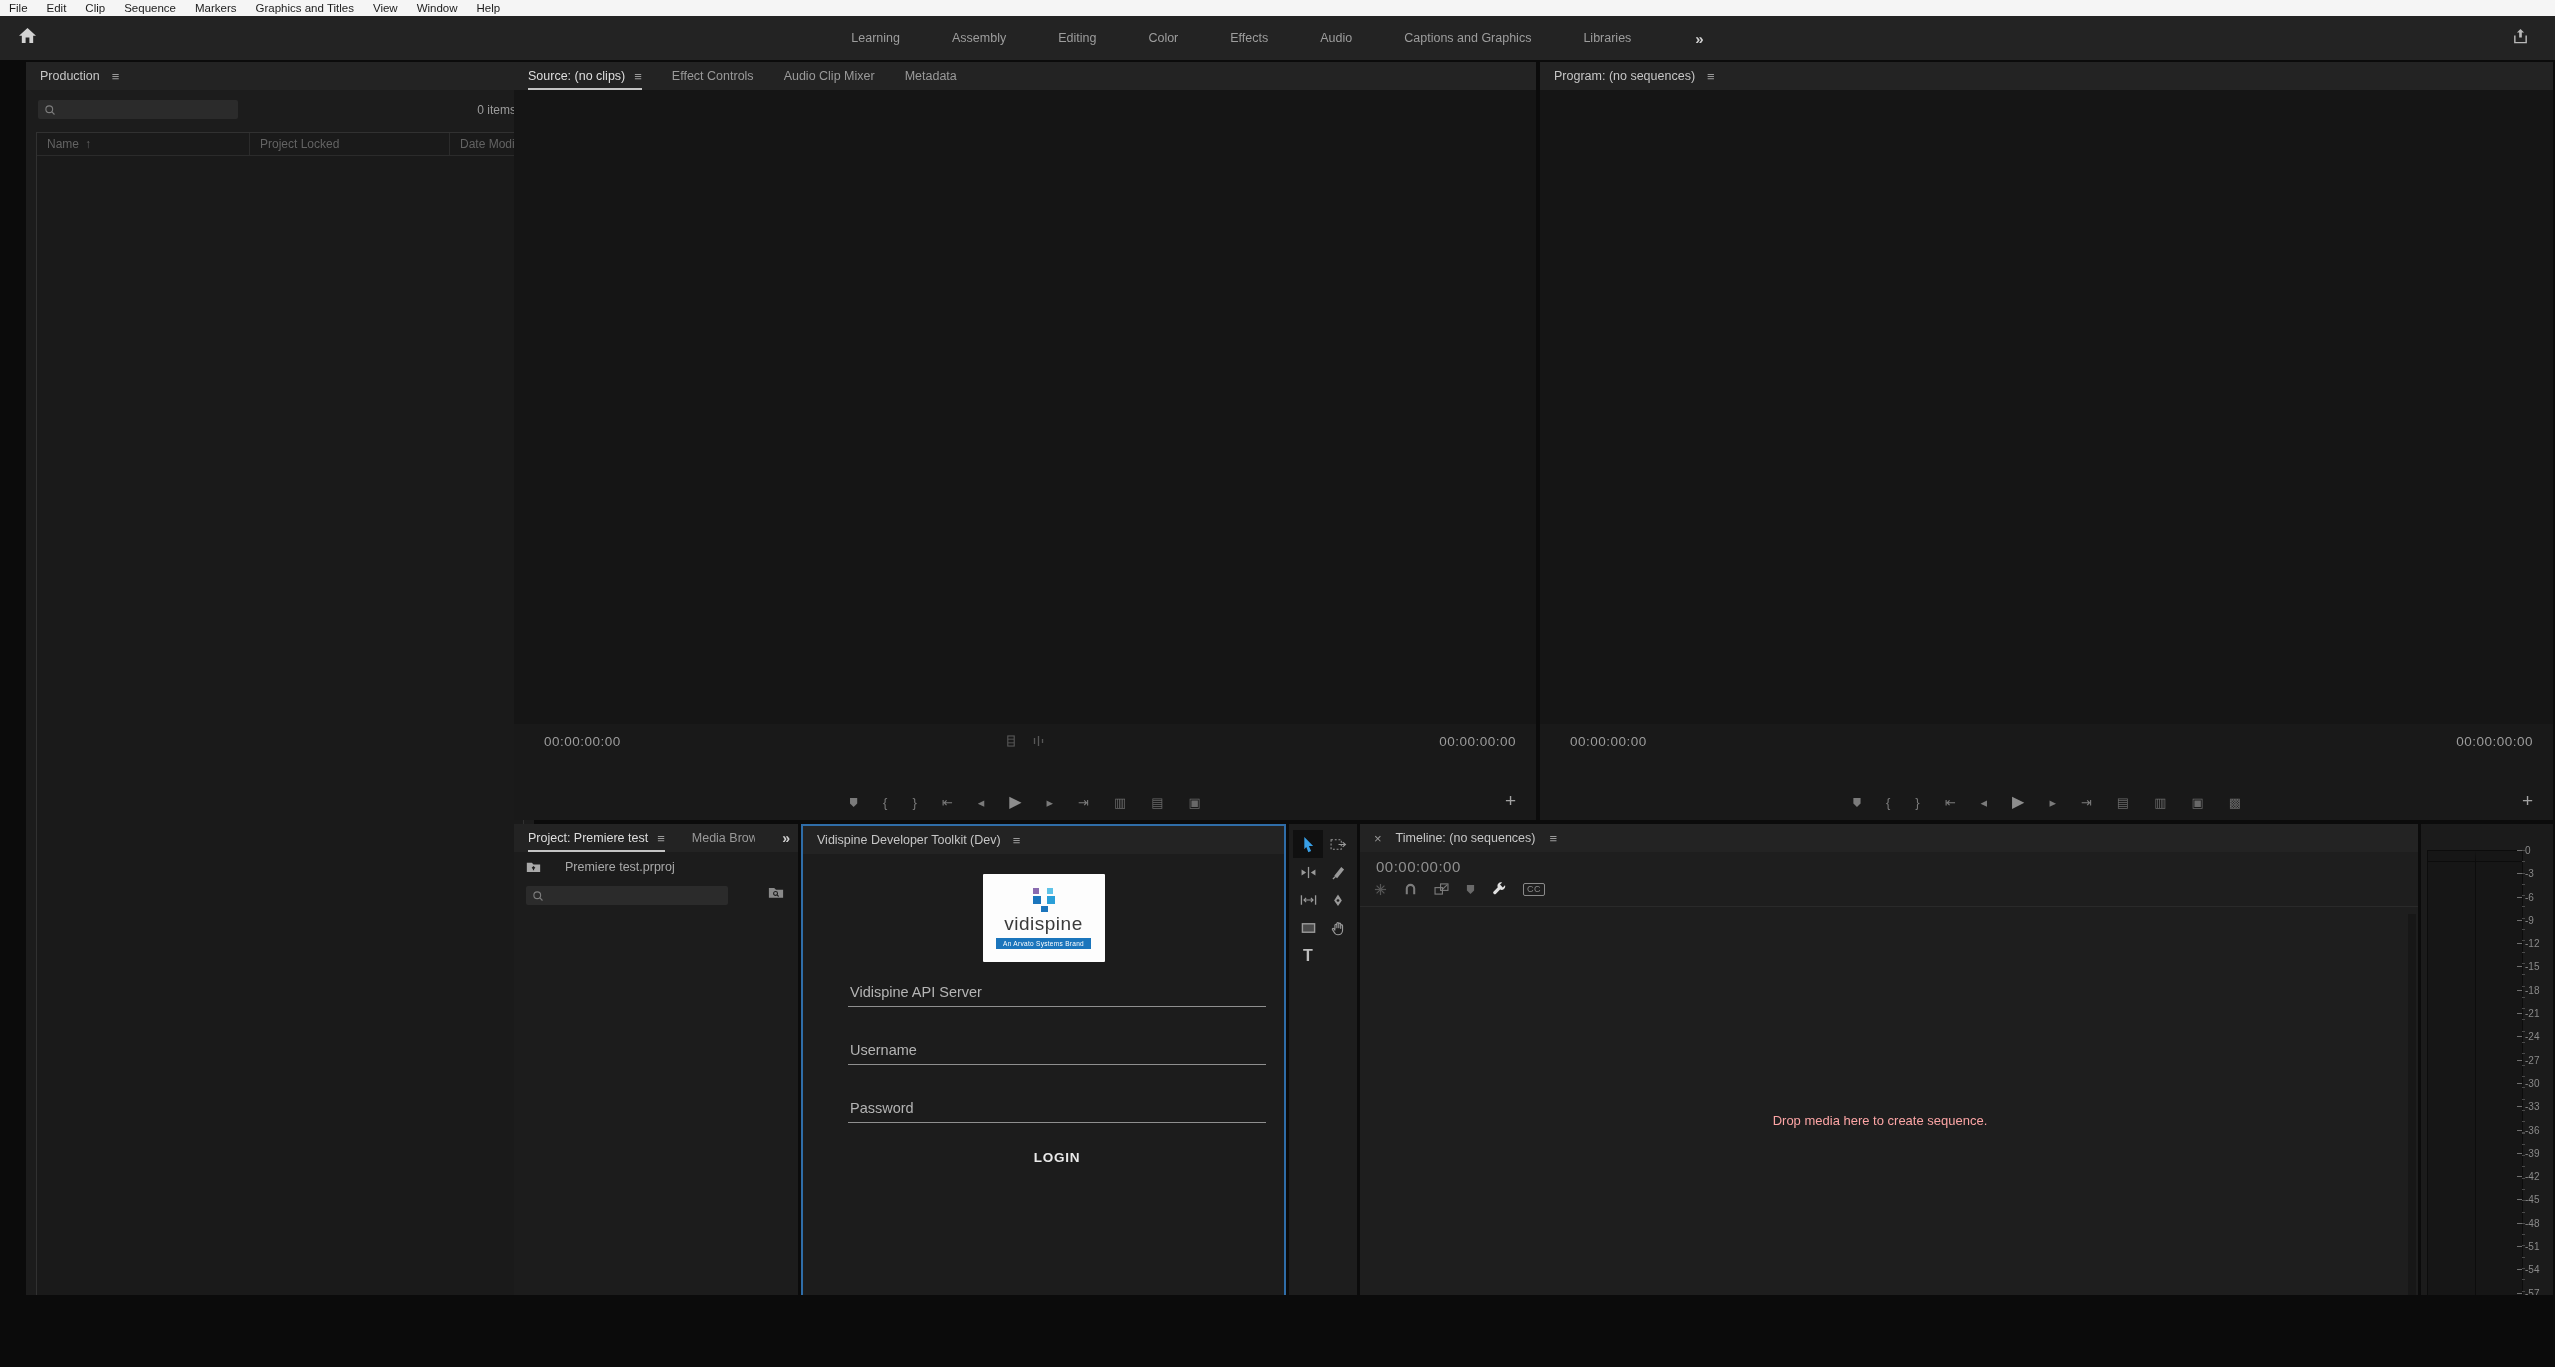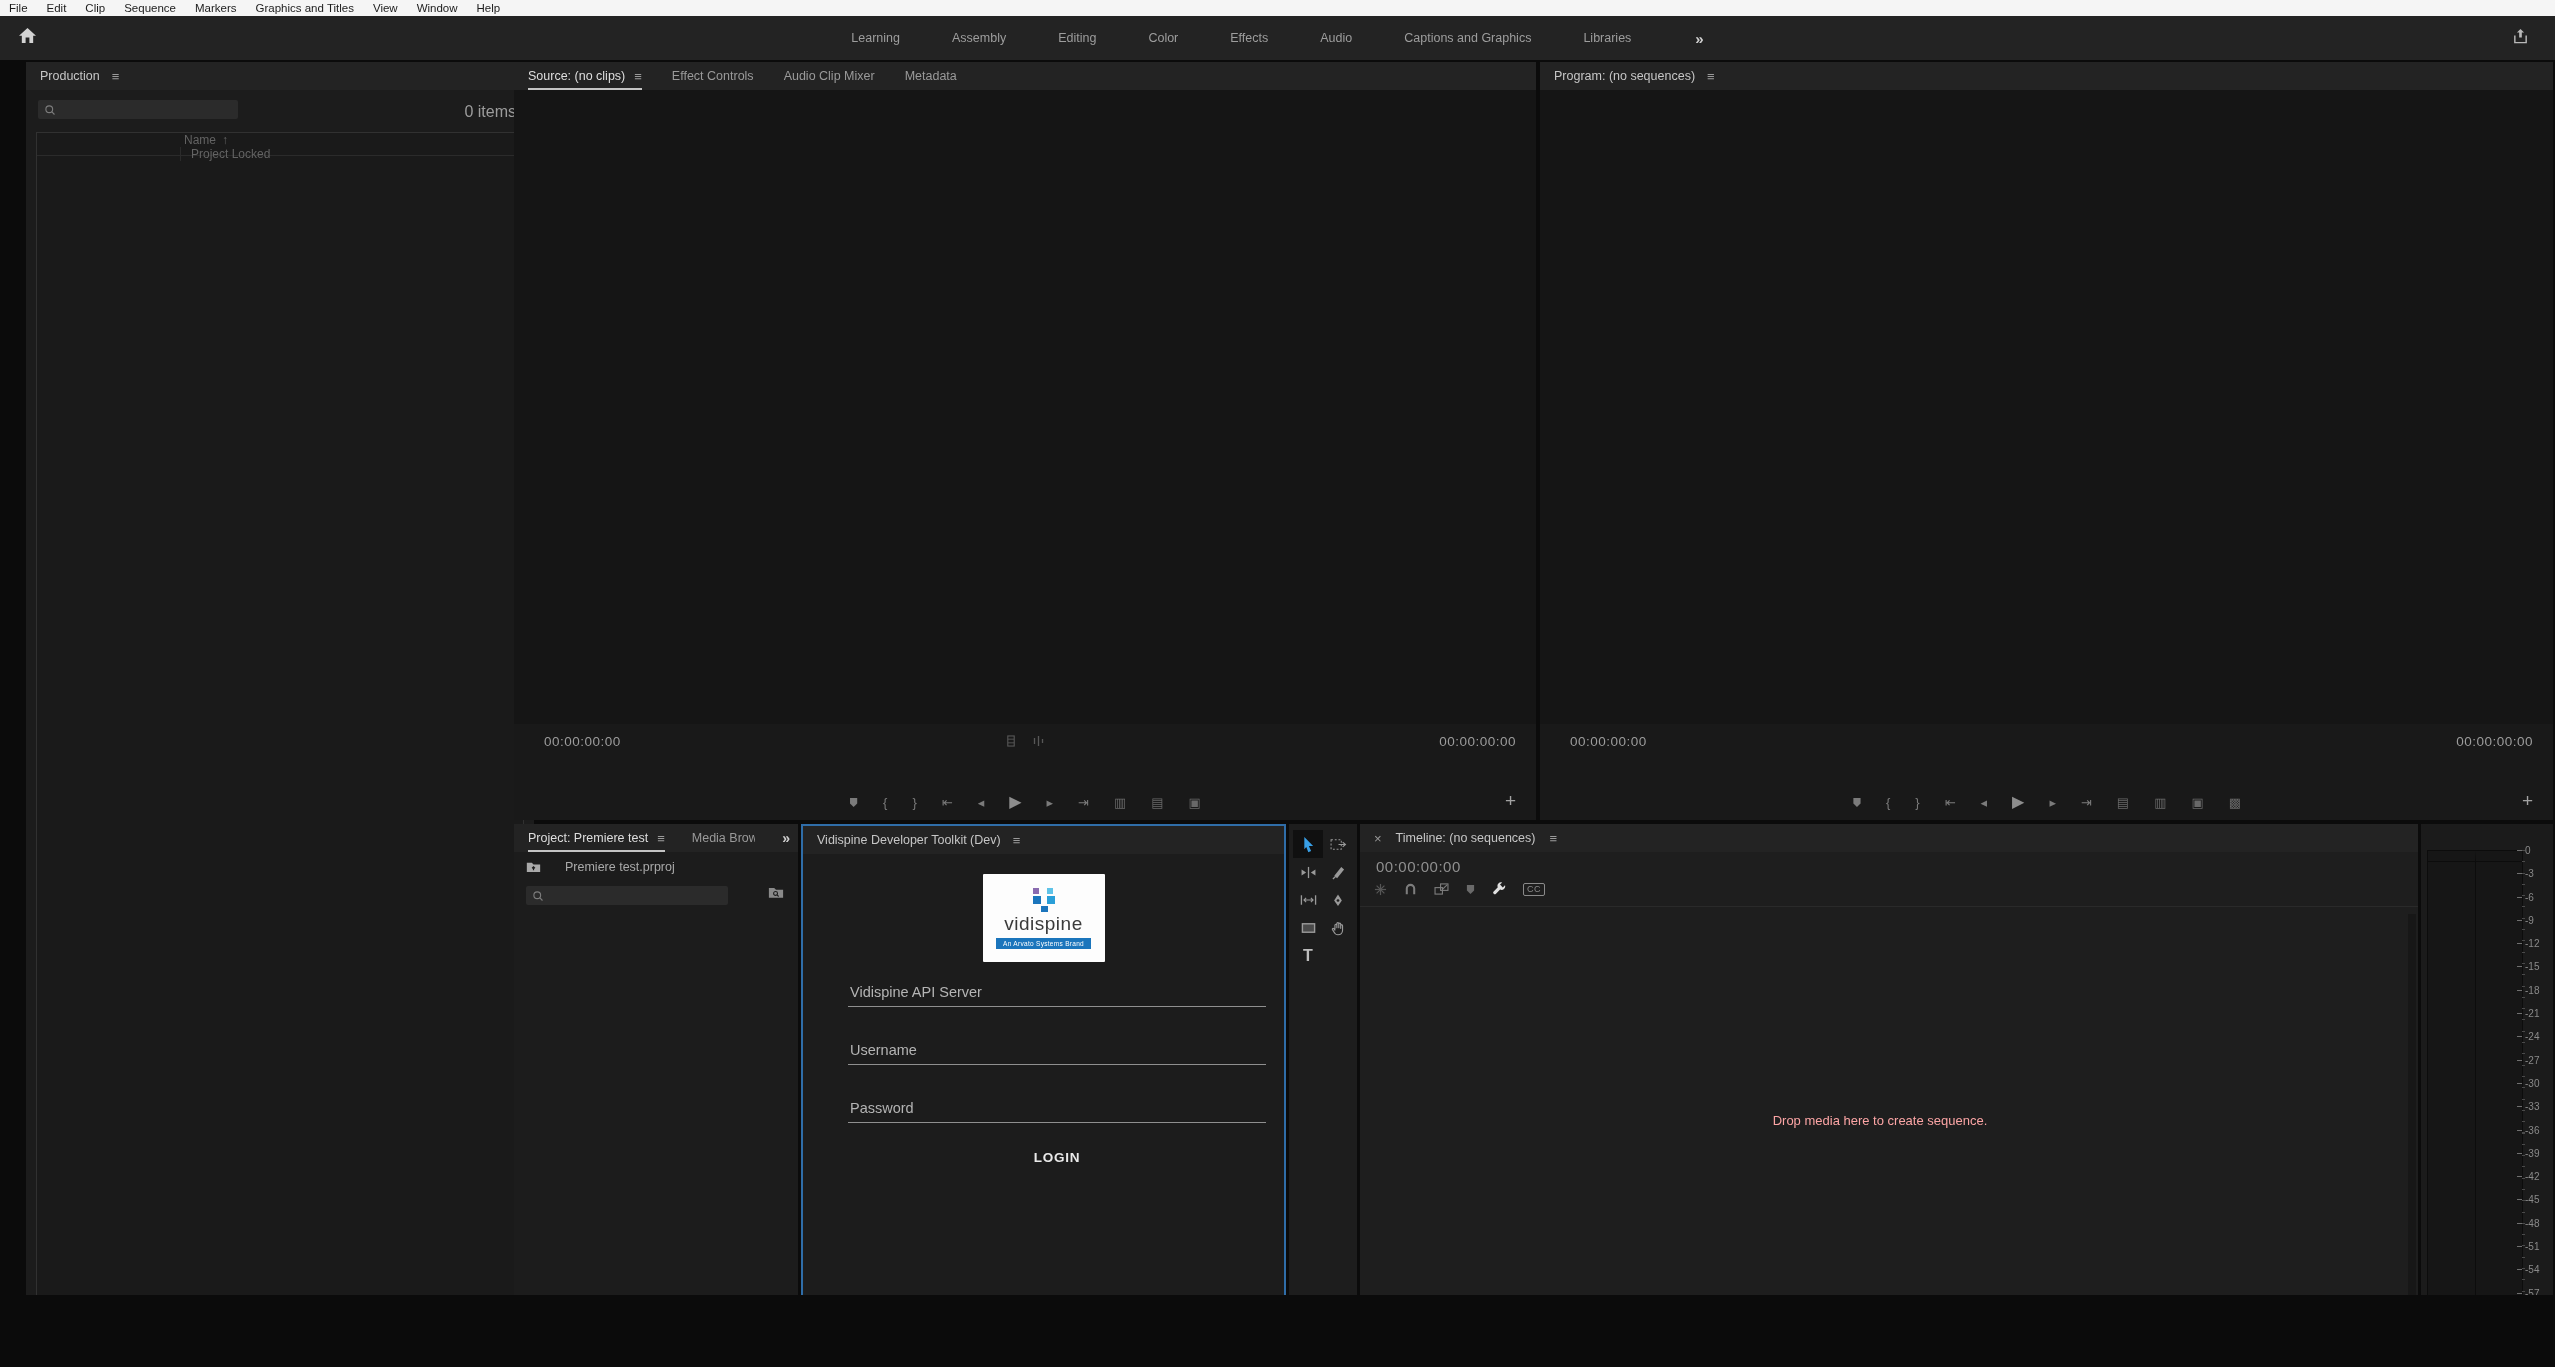--- a/index.html
+++ b/index.html
@@ -28,25 +28,25 @@
   .burger { font-size:13px; color:#9a9a9a; line-height:1; cursor:default; }
   .tabrow { height:28px; background:#232323; display:flex; align-items:stretch; padding-left:14px; gap:30px; }
   .tab { font-size:12.5px; color:#9a9a9a; display:flex; align-items:center; gap:9px; white-space:nowrap; }
   .tab.active { color:#dedede; box-shadow:inset 0 -2px 0 #c4c4c4; }
 
   
   .production { left:2px; top:62px; width:508px; height:1296px; background:#1c1c1c;margin-left:24px; }
   .prod-search-row { position:absolute; top:38px; left:12px; right:18px; height:20px; }
   .search-box { width:200px; height:19px; background:#2b2b2b; border-radius:2px;
                 display:flex; align-items:center; padding:0 6px; color:#7c7c7c; }
-  .items-count { position:absolute; right:0; top:3px; font-size:16px; color:#9c9c9c; }
+  .items-count { position:absolute; right:0; top:3px; font-size:12px; color:#9c9c9c; }
   .prod-list { position:absolute; top:70px; left:10px; right:10px; bottom:42px;
                border:1px solid #313131; background:#1a1a1a; }
   .prod-cols { display:flex; height:23px; align-items:center; border-bottom:1px solid #2b2b2b;
-               font-size:12px; color:#636363;flex-direction:column; }
+               font-size:12px; color:#636363; }
   .prod-col { padding:0 10px; height:100%; display:flex; align-items:center; gap:6px; }
   .prod-col.c1 { width:212px; }
   .prod-col.c2 { width:200px; border-left:1px solid #2b2b2b; }
   .prod-col.c3 { flex:1; border-left:1px solid #2b2b2b; overflow:hidden; white-space:nowrap; }
   .panel-foot { position:absolute; bottom:10px; left:16px; right:20px; height:20px;
                 display:flex; align-items:center; }
   .zoom-slider { display:flex; align-items:center; }
   .zoom-knob { width:9px; height:9px; border:1.5px solid #8d8d8d; border-radius:50%; }
   .zoom-rail { width:56px; height:2px; background:#4f4f4f; }
   .foot-icons { margin-left:auto; display:flex; gap:24px; color:#717171; align-items:center; }

